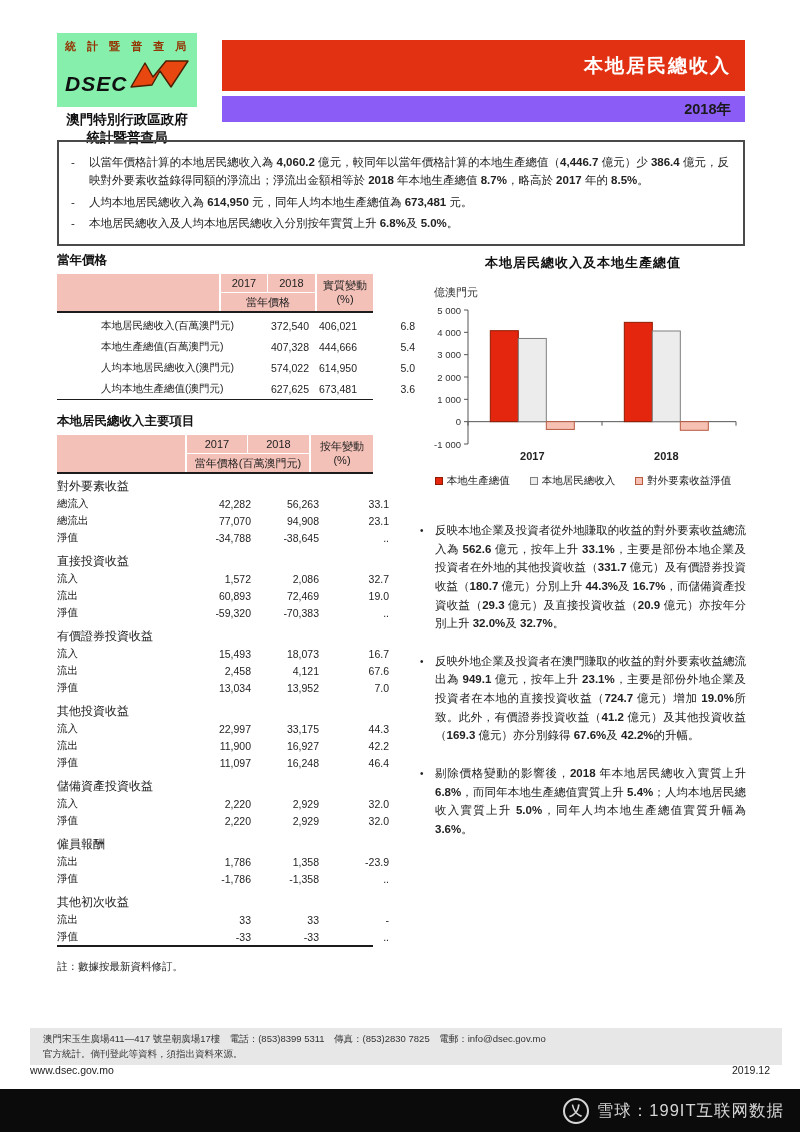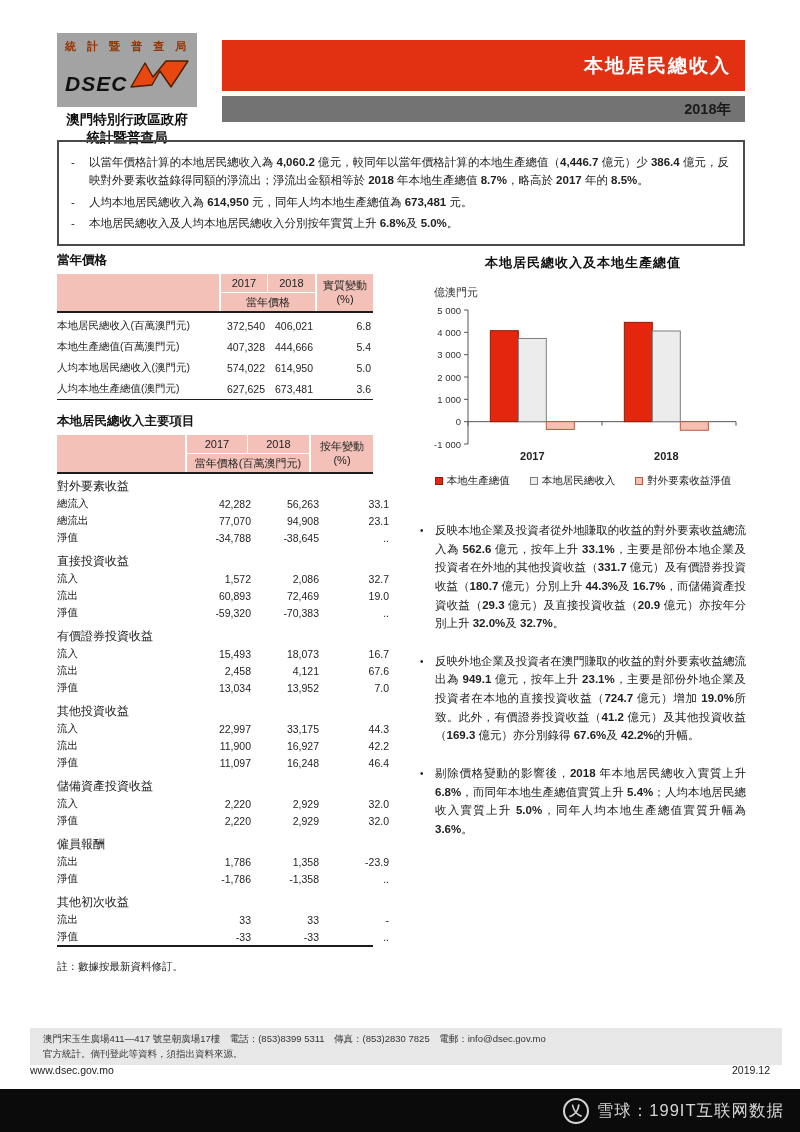--- a/index.html
+++ b/index.html
@@ -1,30 +1,30 @@
 <!DOCTYPE html>
 <html><head>
 <meta charset="utf-8">
 <style>
   html,body{margin:0;padding:0;background:#888;}
   .page{position:relative;width:800px;height:1132px;background:#fff;margin:0 auto;
         font-family:"Liberation Sans","DejaVu Sans",sans-serif;color:#222;overflow:hidden;}
 
   
-  .logo-box{position:absolute;left:57px;top:33px;width:140px;height:74px;background:#a3a3a3;box-sizing:border-box;padding:6px 8px 0;}
+  .logo-box{position:absolute;left:57px;top:33px;width:140px;height:74px;background:#86efac;box-sizing:border-box;padding:6px 8px 0;}
   .logo-top{font-size:11px;font-weight:bold;color:#943300;letter-spacing:4px;white-space:nowrap;}
   .logo-bottom{display:flex;align-items:flex-end;margin-top:6px;}
   .dsec{font-style:italic;font-weight:bold;font-size:21px;color:#101010;letter-spacing:1px;line-height:1;}
   .zigzag{margin-left:2px;margin-bottom:2px;}
   .logo-caption{position:absolute;left:37px;top:111px;width:180px;text-align:center;
         font-size:13.5px;font-weight:bold;line-height:1.35;color:#111;}
   .banner{position:absolute;left:222px;top:40px;width:523px;height:51px;background:#e23012;color:#fff;
         display:flex;align-items:center;justify-content:flex-end;padding-right:14px;box-sizing:border-box;
         font-size:19px;font-weight:bold;letter-spacing:2px;}
-  .yearbar{position:absolute;left:222px;top:96px;width:523px;height:26px;background:#737373;color:#1a1a1a;
+  .yearbar{position:absolute;left:222px;top:96px;width:523px;height:26px;background:#8b5cf6;color:#1a1a1a;
         display:flex;align-items:center;justify-content:flex-end;padding-right:14px;box-sizing:border-box;
         font-size:14.5px;font-weight:bold;text-align:right;}
 
   
   .summary{position:absolute;left:57px;top:140px;width:688px;box-sizing:border-box;border:2px solid #4a4a4a;
         padding:8px 14px 8px 12px;font-size:11.5px;line-height:1.6;color:#222;}
   .s-item{display:flex;margin:3px 0;}
   .s-marker{width:18px;flex:none;}
   .s-text{flex:1;text-align:justify;}
 
@@ -36,21 +36,21 @@
   .t1 .tbl-head{grid-template-columns:162px 94px 56px;}
   .t2 .tbl-head{grid-template-columns:128px 122px 62px;}
   .th-label,.th-years,.th-chg{background:#f4c1b8;}
   .th-yrrow{display:grid;grid-template-columns:1fr 1fr;height:18px;line-height:18px;text-align:center;border-bottom:1px solid #fff;}
   .th-yrrow span:first-child{border-right:1px solid #fff;}
   .th-price{height:18px;line-height:18px;text-align:center;}
   .th-chg{display:flex;flex-direction:column;justify-content:center;text-align:center;line-height:1.25;}
   .tbl-body{padding-top:2px;border-bottom:2px solid #1c1c1c;}
   .t1 .tbl-body{border-bottom-width:1.5px;}
   .row{display:grid;column-gap:2px;align-items:center;font-size:10.5px;color:#1e1e1e;}
-  .t1 .row{grid-template-columns:162px 46px 46px 56px;height:21px;}
+  .t1 .row{grid-template-columns:162px 46px 46px 56px;height:21px;margin-left:44px;}
   .t2 .row{grid-template-columns:128px 60px 60px 62px;height:17px;gap:8px;}
   .row .lab{text-align:left;white-space:nowrap;}
   .row .num{text-align:right;padding-right:2px;white-space:nowrap;}
   .sec-name{font-size:12px;color:#1e1e1e;height:17px;line-height:17px;margin-top:7px;}
   .sec-name.first{margin-top:2px;}
   .tbl-note{font-size:10.5px;color:#222;margin-top:5px;}
 
   
   .right-col{position:absolute;left:420px;top:254px;width:326px;}
   .chart-title{text-align:center;font-size:13px;font-weight:bold;color:#111;margin-bottom:4px;letter-spacing:1px;}

